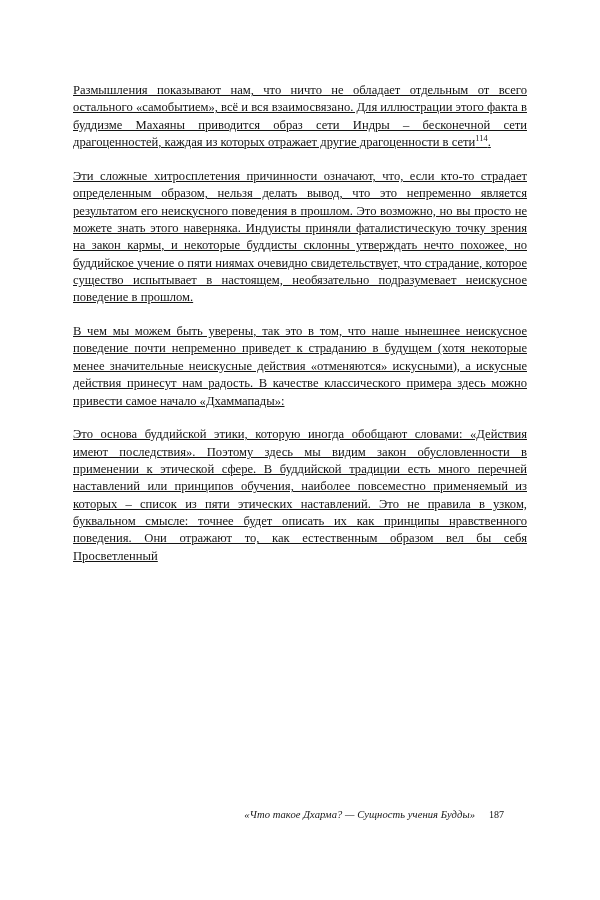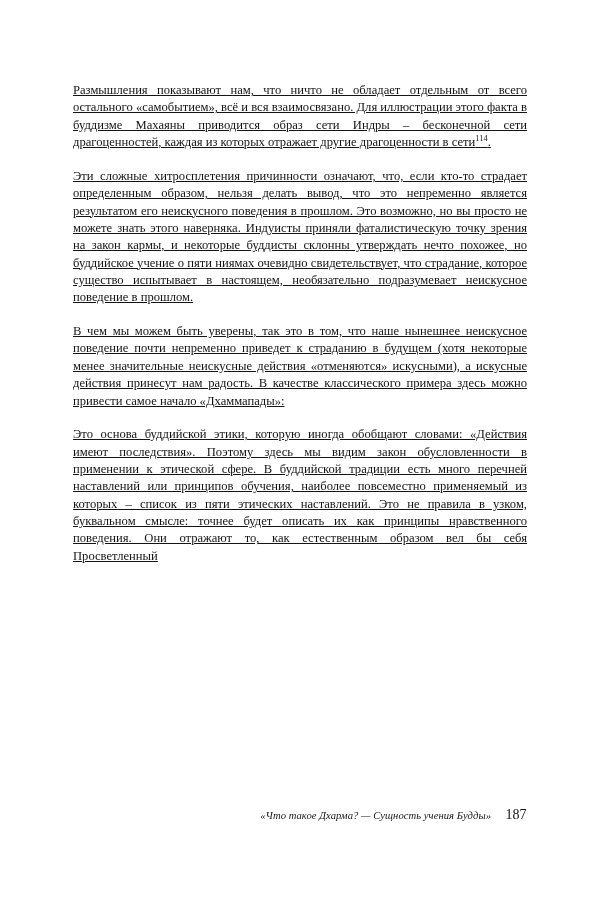--- a/index.html
+++ b/index.html
@@ -61,44 +61,44 @@
   sup.fn {
     font-size: 8.3px;
     line-height: 0;
     vertical-align: super;
     font-style: normal;
     letter-spacing: 0.1px;
   }
 
   .footer {
     position: absolute;
-    left: 73px;
+    left: 57px;
     top: 808px;
     width: 454px;
     display: flex;
     justify-content: flex-end;
     align-items: baseline;
   }
 
   .footer-title {
     font-style: italic;
     font-size: 10.6px;
     line-height: 14px;
     color: #161616;
     letter-spacing: 0.05px;
   }
 
   .footer-page {
     font-style: normal;
-    font-size: 14px;
+    font-size: 10px;
     line-height: 14px;
     color: #111111;
     margin-left: 14px;
     min-width: 22px;
-    text-align: center;
+    text-align: left;
   }
 </style>
 </head>
 <body>
 
 <div class="page">
 
   <div class="content">
 
     <p class="para"><span>Размышления показывают нам, что ничто не обладает отдельным от всего остального «самобытием», всё и вся взаимосвязано. Для иллюстрации этого факта в буддизме Махаяны приводится образ сети Индры – бесконечной сети драгоценностей, каждая из которых отражает другие драгоценности в сети</span><sup class="fn">114</sup><span>.</span></p>

